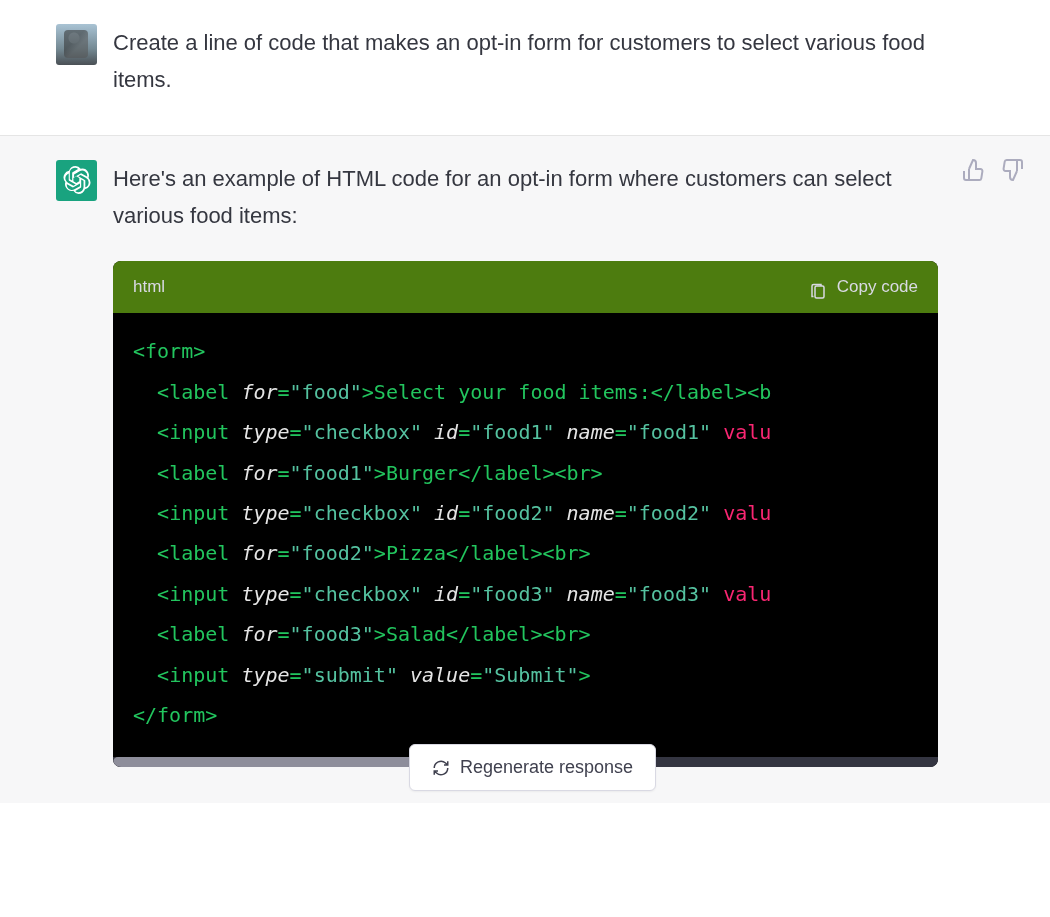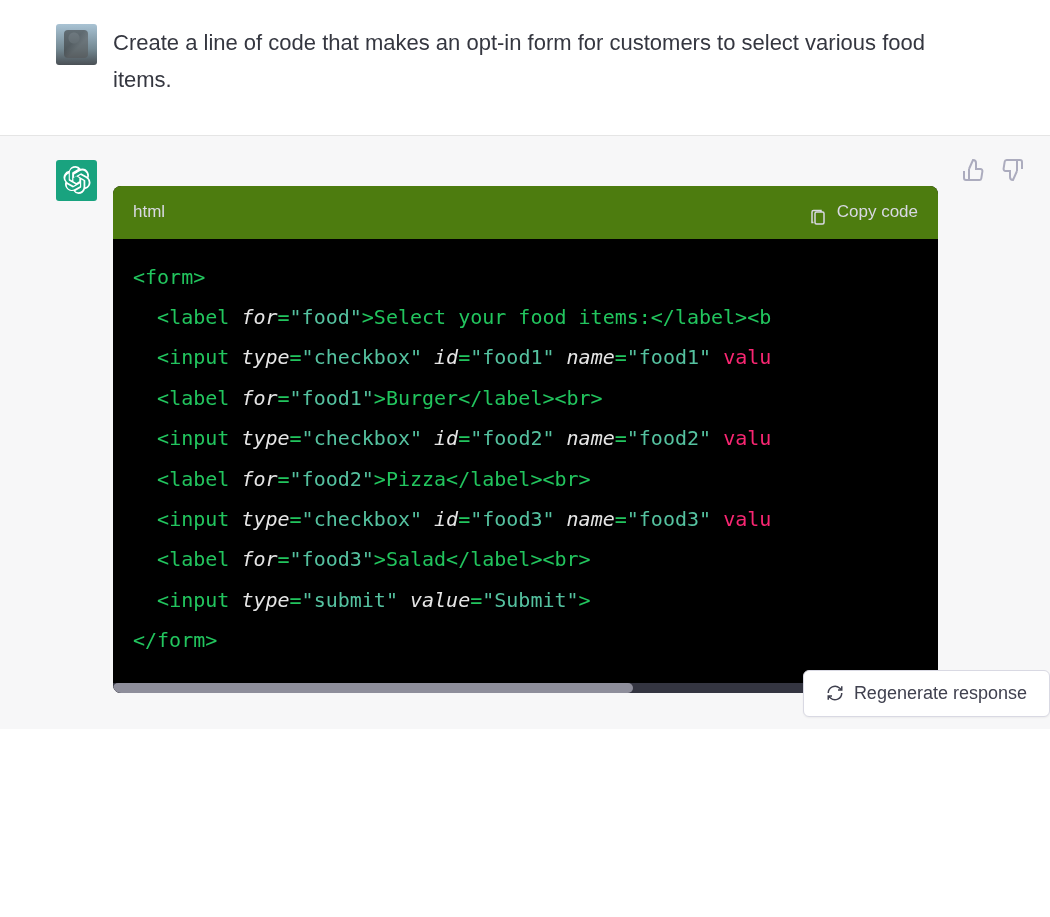--- a/index.html
+++ b/index.html
@@ -111,21 +111,21 @@
   }
   .t-tag   { color:#22c55e; }
   .t-attr  { color:#e5e5e5; font-style: italic;}
   .t-str   { color:#55c2a0; }
   .t-val   { color:#f92672;margin-top:20px; }
   .regen-wrap{
     position:absolute;
     left:15px; right:0;
     bottom:12px;
     display:flex;
-    justify-content:flex-end;
+    justify-content:center;
     pointer-events:none;
   }
   .regen {
     pointer-events:auto;
     background:#fff;
     border:1px solid #d9d9e3;
     border-radius:6px;
     padding:12px 22px;
     font-size:18px;
     color:#40414f;
@@ -144,20 +144,21 @@
   <div class="content">Create a line of code that makes an opt-in form for customers to select various food items.</div>
 </div>
 
 <div class="message assistant">
   <div class="avatar bot">
     <svg viewBox="0 0 41 41" fill="none">
       <path d="M37.5 16.8a9.9 9.9 0 0 0-.85-8.12 10 10 0 0 0-10.78-4.8A9.9 9.9 0 0 0 18.4 0a10 10 0 0 0-9.54 6.93A9.9 9.9 0 0 0 2.24 11.7a10 10 0 0 0 1.23 11.73 9.9 9.9 0 0 0 .85 8.12 10 10 0 0 0 10.78 4.8A9.9 9.9 0 0 0 22.6 41a10 10 0 0 0 9.54-6.93 9.9 9.9 0 0 0 6.62-4.8 10 10 0 0 0-1.26-11.73v.26ZM22.6 38.32a7.4 7.4 0 0 1-4.77-1.72l.24-.13 7.93-4.58a1.3 1.3 0 0 0 .65-1.13V19.6l3.35 1.93a.12.12 0 0 1 .07.1v9.26a7.45 7.45 0 0 1-7.47 7.43ZM6.57 31.47a7.4 7.4 0 0 1-.89-5l.24.14 7.93 4.58a1.3 1.3 0 0 0 1.3 0l9.68-5.59v3.87a.12.12 0 0 1-.05.1l-8.02 4.63a7.45 7.45 0 0 1-10.19-2.73ZM4.48 14.2a7.4 7.4 0 0 1 3.88-3.27v9.43a1.3 1.3 0 0 0 .65 1.12l9.68 5.59-3.35 1.93a.12.12 0 0 1-.11 0l-8.02-4.63a7.45 7.45 0 0 1-2.73-10.17ZM32.03 20.6l-9.68-5.6 3.35-1.93a.12.12 0 0 1 .11 0l8.02 4.64a7.45 7.45 0 0 1-1.15 13.44v-9.43a1.3 1.3 0 0 0-.65-1.12Zm3.33-5.02-.23-.14-7.94-4.58a1.3 1.3 0 0 0-1.3 0l-9.67 5.59v-3.87a.12.12 0 0 1 .05-.1l8.02-4.62a7.45 7.45 0 0 1 11.07 7.72ZM13.4 21.4l-3.35-1.93a.12.12 0 0 1-.07-.1v-9.26a7.45 7.45 0 0 1 12.23-5.71l-.23.13L14.05 9.1a1.3 1.3 0 0 0-.65 1.13V21.4Zm1.82-3.93 4.3-2.49 4.31 2.49v4.97l-4.3 2.49-4.31-2.49v-4.97Z" fill="#fff"></path>
     </svg>
   </div>
   <div class="content">
+    <div>Here's an example of HTML code for an opt-in form where customers can select various food items:</div>
 
     <div class="codeblock">
       <div class="codeheader">
         <span>html</span>
         <span class="copybtn">
           <svg width="18" height="18" viewBox="0 0 24 24" fill="none" stroke="currentColor" stroke-width="2">
             <rect x="8" y="4" width="12" height="16" rx="2"></rect>
             <path d="M16 4V2H6a2 2 0 0 0-2 2v14h2"></path>
           </svg>
           <span>Copy code</span>

